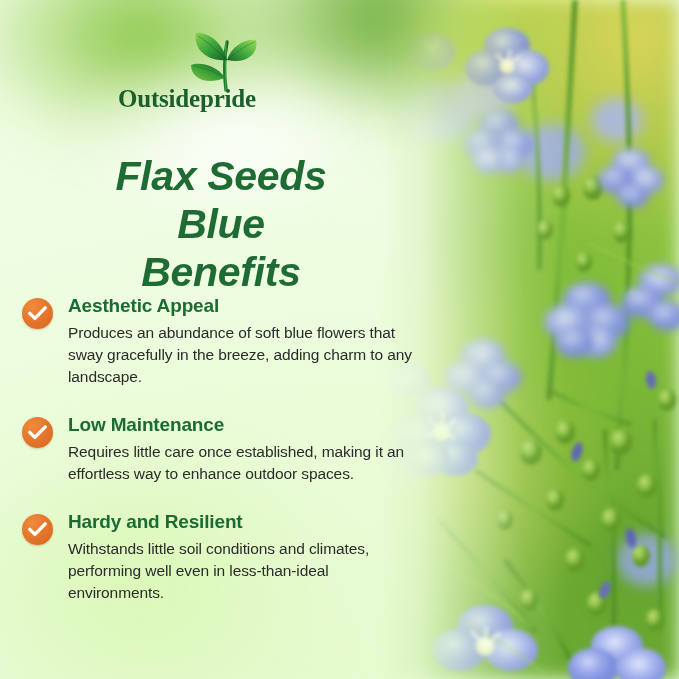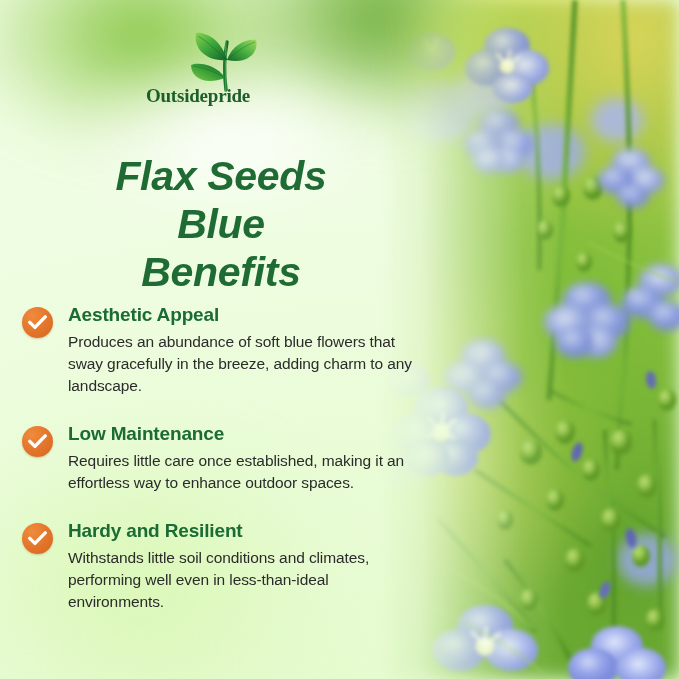--- a/index.html
+++ b/index.html
@@ -60,38 +60,38 @@
       radial-gradient(75% 40% at 80% 82%, rgba(96,160,44,.9) 0%, rgba(96,160,44,0) 100%),
       linear-gradient(165deg,#a9cf55 0%, #8cc243 24%, #9dc94c 46%, #86bc3e 68%, #7cb83a 86%, #6fae34 100%);
     filter:blur(9px);
   }
   .photo svg{position:absolute;inset:0;width:100%;height:100%;}
 
   
   .logo{position:absolute;left:118px;top:30px;width:160px;height:92px;}
   .logo-mark{position:absolute;left:62px;top:0;width:88px;height:62px;}
   .logo-word{
-    position:absolute;left:0;top:56px;width:160px;text-align:center;
+    position:absolute;left:0;top:56px;width:160px;text-align:left;
     font-family:"Liberation Serif",serif;
-    font-size:19px;font-weight:700;letter-spacing:-.2px;
+    font-size:25px;font-weight:700;letter-spacing:-.2px;
     color:#1d5f2c;line-height:1;
     white-space:nowrap;
   }
 
   
   .heading{
     position:absolute;left:26px;top:153px;width:390px;
     font-size:41px;font-weight:700;font-style:italic;
     color:#1e6b33;line-height:1.17;letter-spacing:-.3px;
     text-align:center;
   }
   .heading div{white-space:nowrap;}
 
   
-  .benefits{position:absolute;left:20px;top:304px;width:400px;}
+  .benefits{position:absolute;left:20px;top:295px;width:400px;}
   .benefit{position:relative;margin-bottom:26px;padding-left:48px;}
   .benefit:last-child{margin-bottom:0;}
   .check{
     position:absolute;left:2px;top:3px;width:31px;height:31px;border-radius:50%;
     background:radial-gradient(circle at 34% 28%, #f08b3c 0%, #e2742a 55%, #d3651f 100%);
     box-shadow:0 1px 2px rgba(120,60,10,.25);
   }
   .check svg{position:absolute;left:6px;top:8px;width:19px;height:15px;}
   .b-title{
     font-size:19px;font-weight:700;color:#1a6b34;

